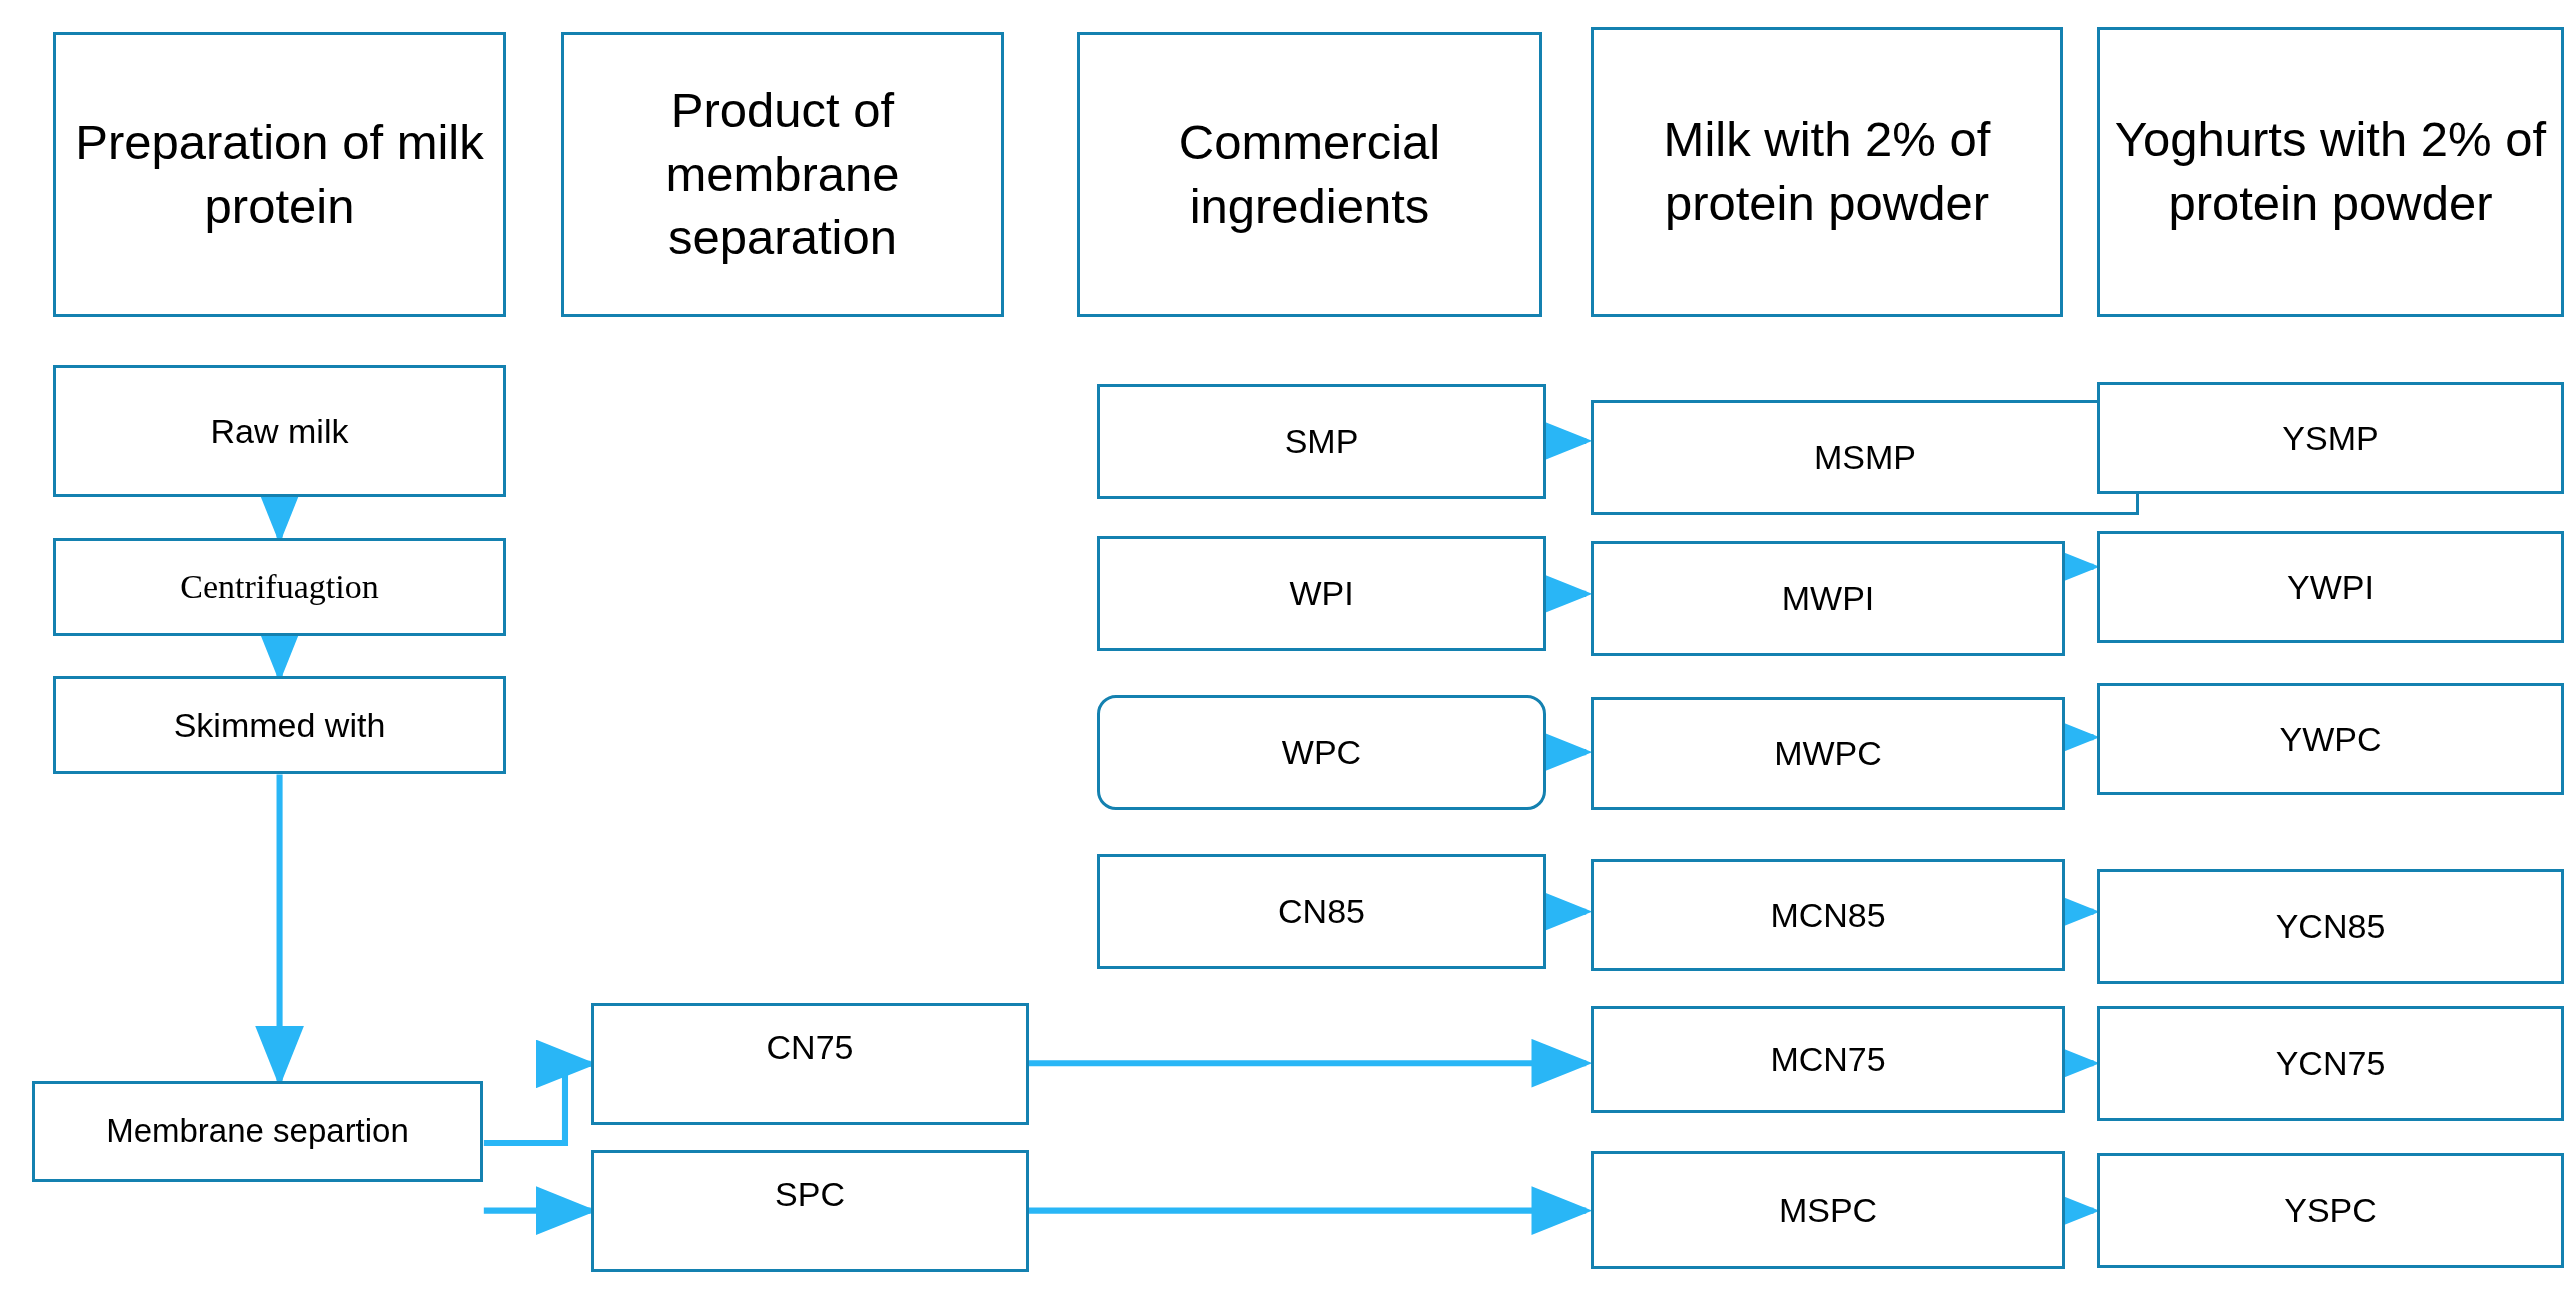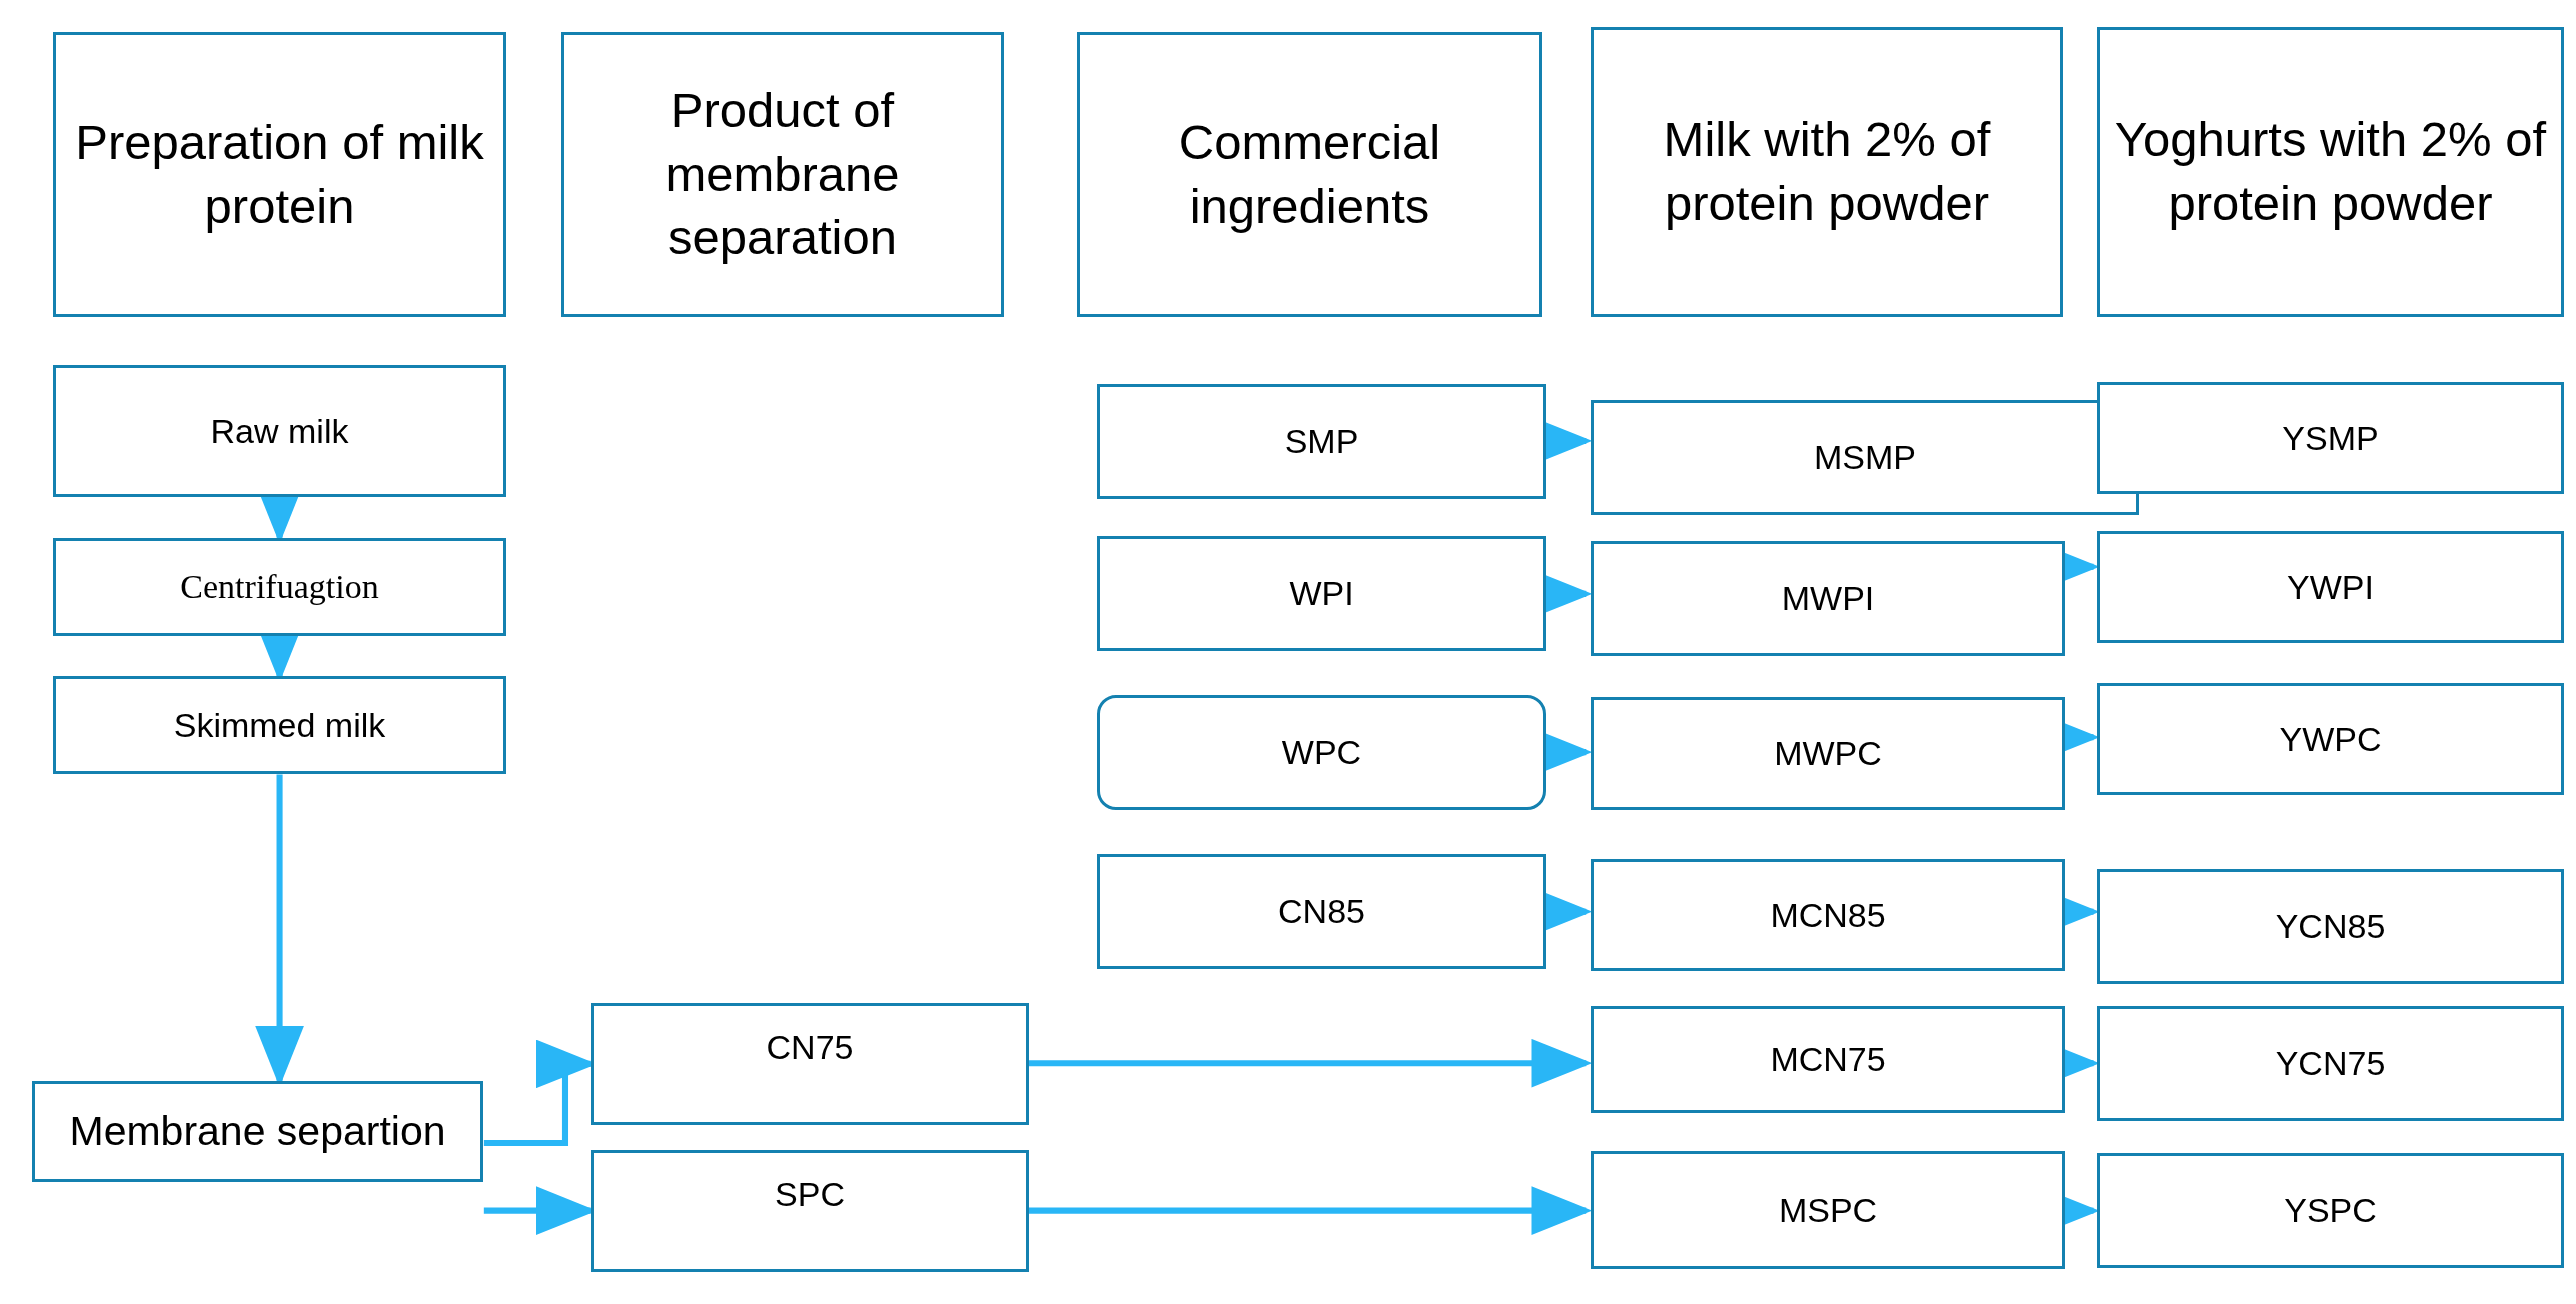--- a/index.html
+++ b/index.html
@@ -5,21 +5,21 @@
 <style>
   html,body{margin:0;padding:0;background:#ffffff;}
   body{font-family:"Liberation Sans",sans-serif;}
   #stage{position:relative;width:2576px;height:1304px;background:#fff;overflow:hidden;}
   .box{position:absolute;box-sizing:border-box;background:#ffffff;
        border:3.4px solid #1481b0;display:flex;align-items:center;justify-content:center;
        text-align:center;color:#000000;line-height:1.30;}
   .hdr{font-size:49px;padding:6.8px 12px;}
   .node{font-size:34px;}
   .node.topalign{align-items:flex-start;padding-top:19px;}
-  .node.leftfit{font-size:41px;}
+  .node.leftfit{font-size:33px;}
   svg.links{position:absolute;left:0;top:0;width:2576px;height:1304px;pointer-events:none;}
   .ln{stroke:#29b6f6;stroke-width:9;fill:none;}
 </style>
 </head>
 <body>
 
 <div id="stage">
 
   <svg class="links" viewBox="0 0 3808 1928">
     <defs>
@@ -61,21 +61,21 @@
   <div class="box hdr" style="left:1077px;top:32px;width:465px;height:285px;">Commercial ingredients</div>
 
   <div class="box hdr" style="left:1591px;top:27px;width:472px;height:290px;">Milk with 2% of protein powder</div>
 
   <div class="box hdr" style="left:2097px;top:27px;width:467px;height:290px;">Yoghurts with 2% of protein powder</div>
 
   <div class="box node" style="left:53px;top:365px;width:453px;height:132px;">Raw milk</div>
 
   <div class="box node" style="left:53px;top:538px;width:453px;height:98px;font-family:Liberation Serif, serif;">Centrifuagtion</div>
 
-  <div class="box node" style="left:53px;top:676px;width:453px;height:98px;">Skimmed milk</div>
+  <div class="box node" style="left:53px;top:676px;width:453px;height:98px;">Skimmed with</div>
 
   <div class="box node leftfit" style="left:32px;top:1081px;width:451px;height:101px;">Membrane separtion</div>
 
   <div class="box node topalign" style="left:591px;top:1003px;width:438px;height:122px;">CN75</div>
 
   <div class="box node topalign" style="left:591px;top:1150px;width:438px;height:122px;">SPC</div>
 
   <div class="box node" style="left:1097px;top:384px;width:449px;height:115px;">SMP</div>
 
   <div class="box node" style="left:1097px;top:536px;width:449px;height:115px;">WPI</div>

